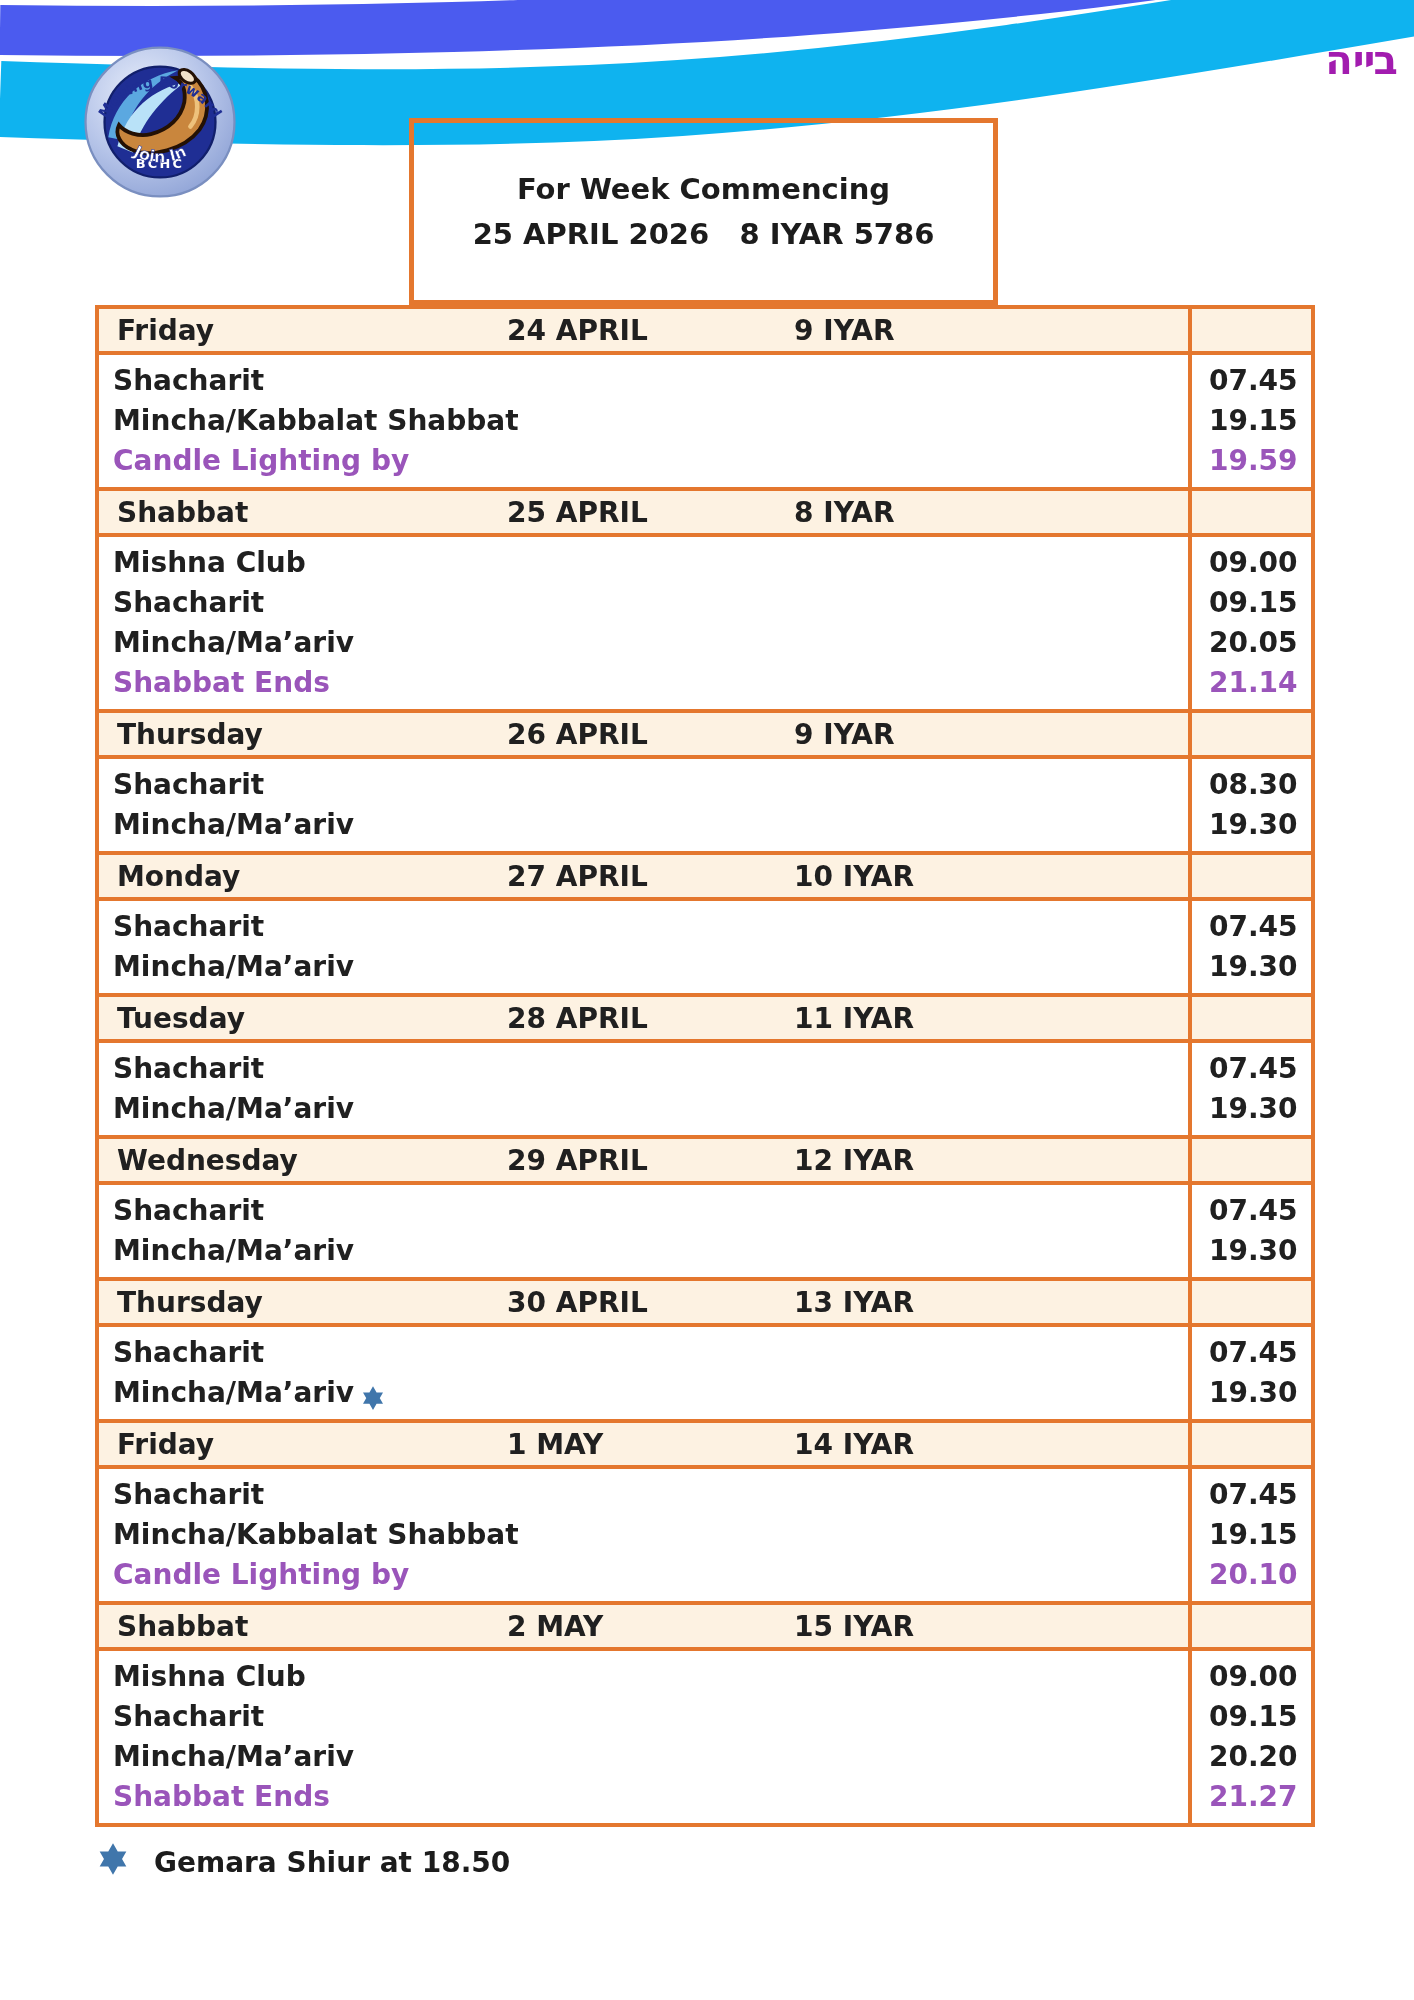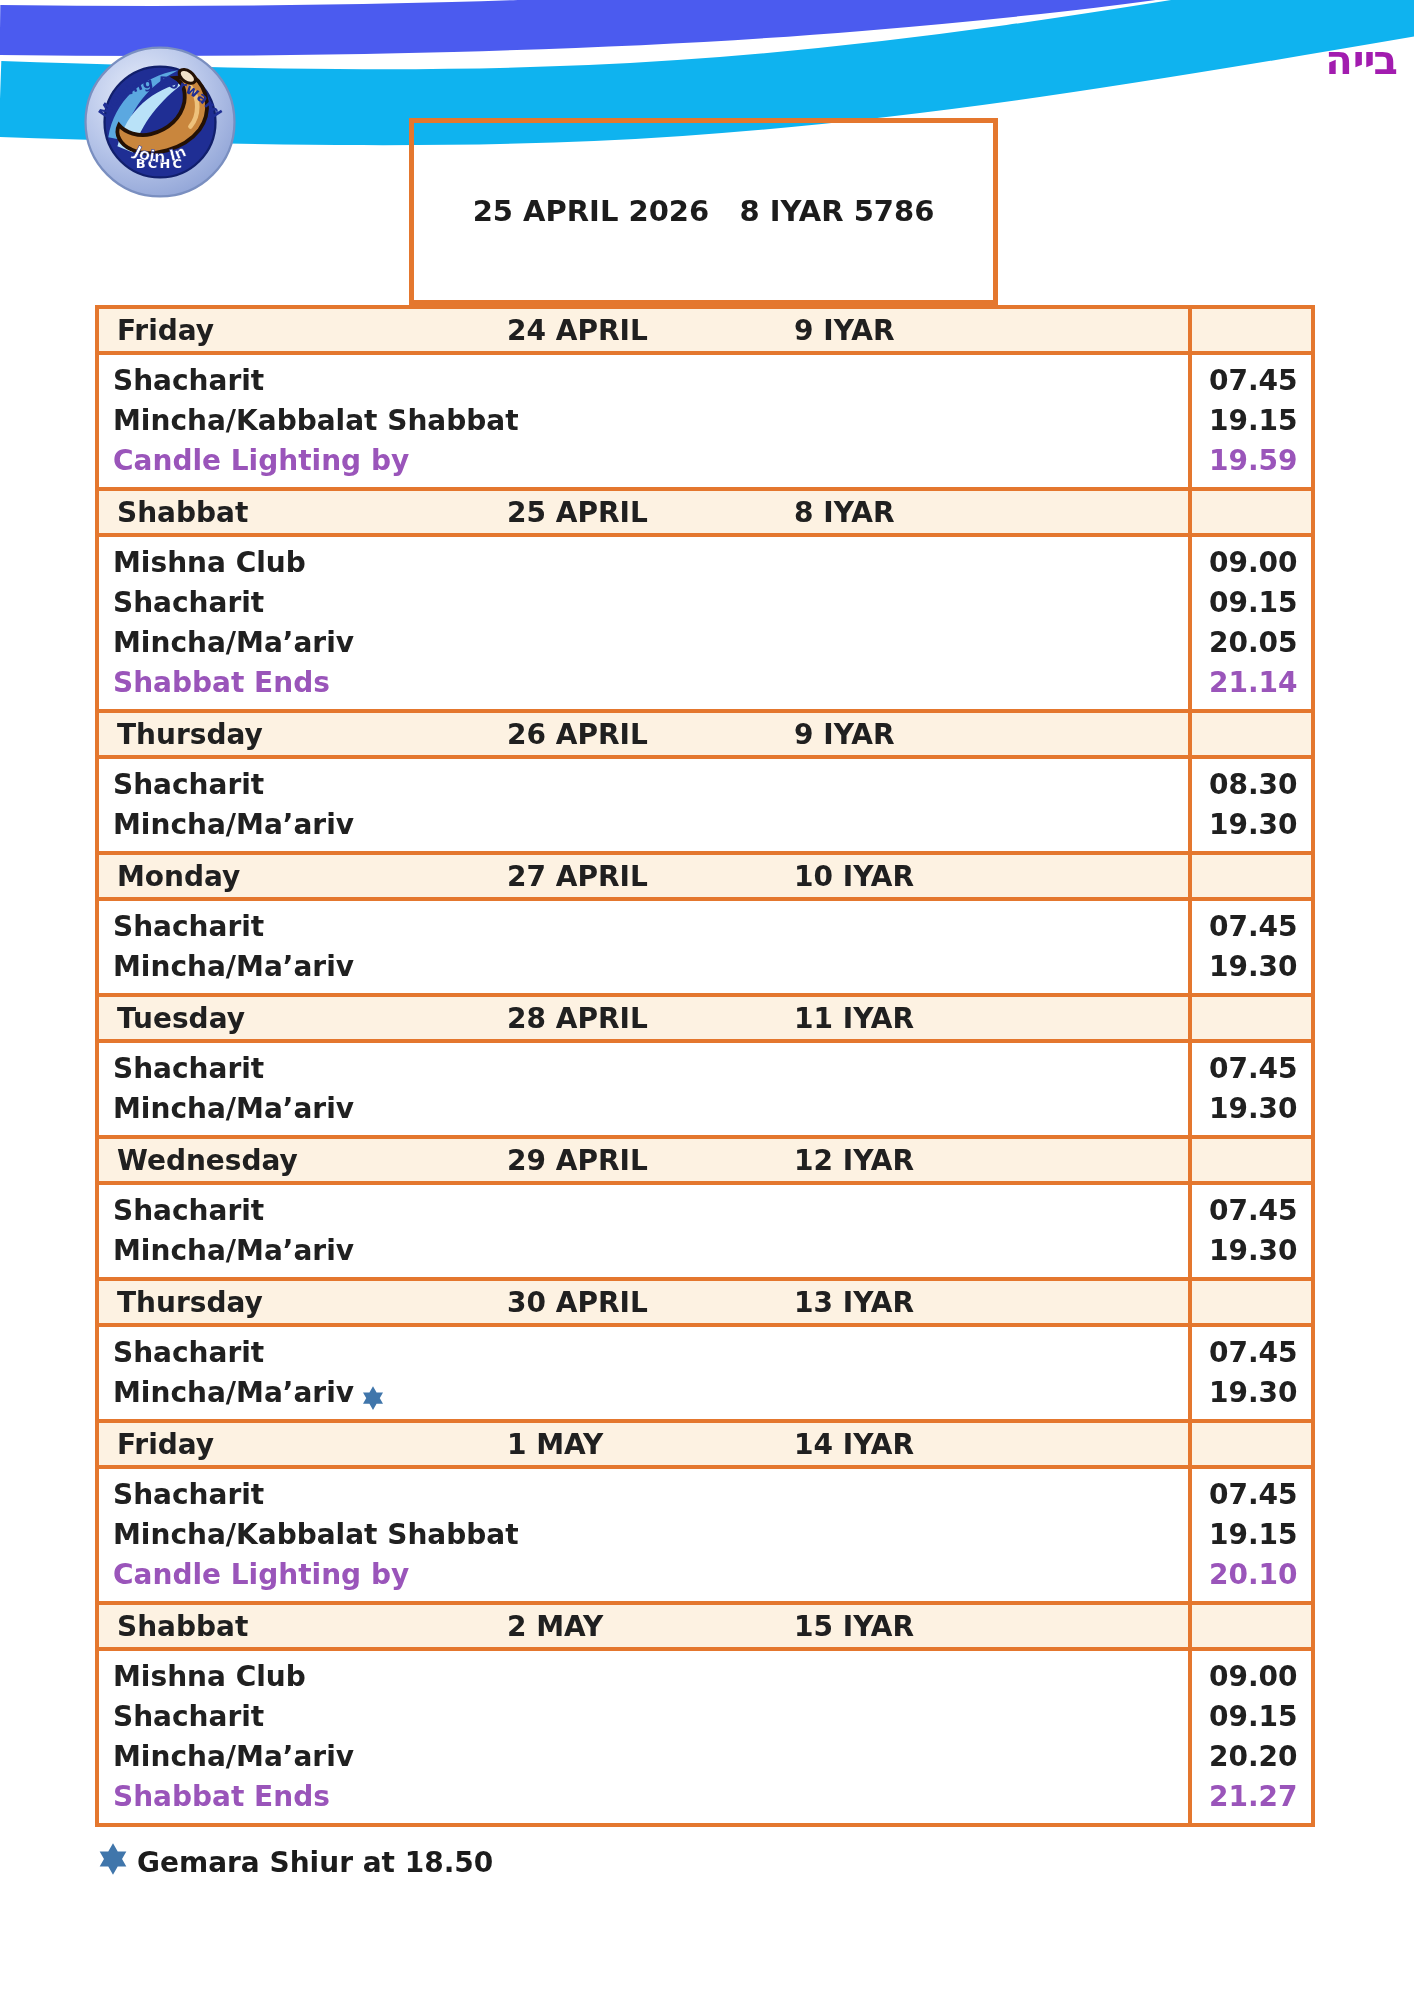--- a/index.html
+++ b/index.html
@@ -29,21 +29,21 @@
   .dhead{display:flex;align-items:center;padding-left:18px;font-size:28px;font-weight:700}
   .dname{width:390px}
   .ddate{width:287px}
   .diyar{flex:1}
   tr.body td{background:#ffffff;vertical-align:top;padding:6px 0}
   .line{padding-left:14px;line-height:40px;font-size:28px;font-weight:700;display:flex;align-items:center;white-space:nowrap}
   .time{padding-left:17px;line-height:40px;font-size:28px;font-weight:700}
   .purple{color:#9a55ba}
   .star{width:30px;height:32px;margin-left:4px;transform:translateY(5px)}
   .footer{
-    position:absolute;left:93px;top:1838px;z-index:1;display:flex;align-items:center;gap:4px;
+    position:absolute;left:93px;top:1838px;z-index:1;display:flex;align-items:center;gap:21px;
     font-size:28px;font-weight:700;color:#1c1c1c;justify-content:flex-end;
   }
   .footer .star{width:40px;height:42px;margin:0;transform:none}
 </style>
 </head>
 <body>
 
 <svg class="waves" width="1414" height="260" viewBox="0 0 1414 260" aria-hidden="true">
   <path d="M 0 30 C 300 34, 620 26, 860 6 C 1040 -9, 1160 -24, 1280 -44" stroke="#4b5bef" stroke-width="50" fill="none"></path>
   <path d="M 0 99 C 260 108, 480 112, 680 98 C 900 83, 1100 52, 1414 -2" stroke="#0fb3ef" stroke-width="76" fill="none"></path>
@@ -71,20 +71,21 @@
     <textPath href="#arcTop" startOffset="50%" text-anchor="middle">Moving Forward</textPath>
   </text>
   <text font-size="10.5" font-weight="bold" fill="#ffffff" stroke="#1f2e94" stroke-width="0.35">
     <textPath href="#arcBot" startOffset="50%" text-anchor="middle">Join In</textPath>
   </text>
 </svg>
 
 <div class="hebrew-mark">בײה</div>
 
 <div class="titlebox">
+  <div>For Week Commencing</div>
   <div>25 APRIL 2026&nbsp;&nbsp;&nbsp;8 IYAR 5786</div>
 </div>
 
 <table class="sched">
   <tbody>
       <tr class="hdr">
         <td class="c-desc">
           <div class="dhead">
             <span class="dname">Friday</span>
             <span class="ddate">24 APRIL</span>

